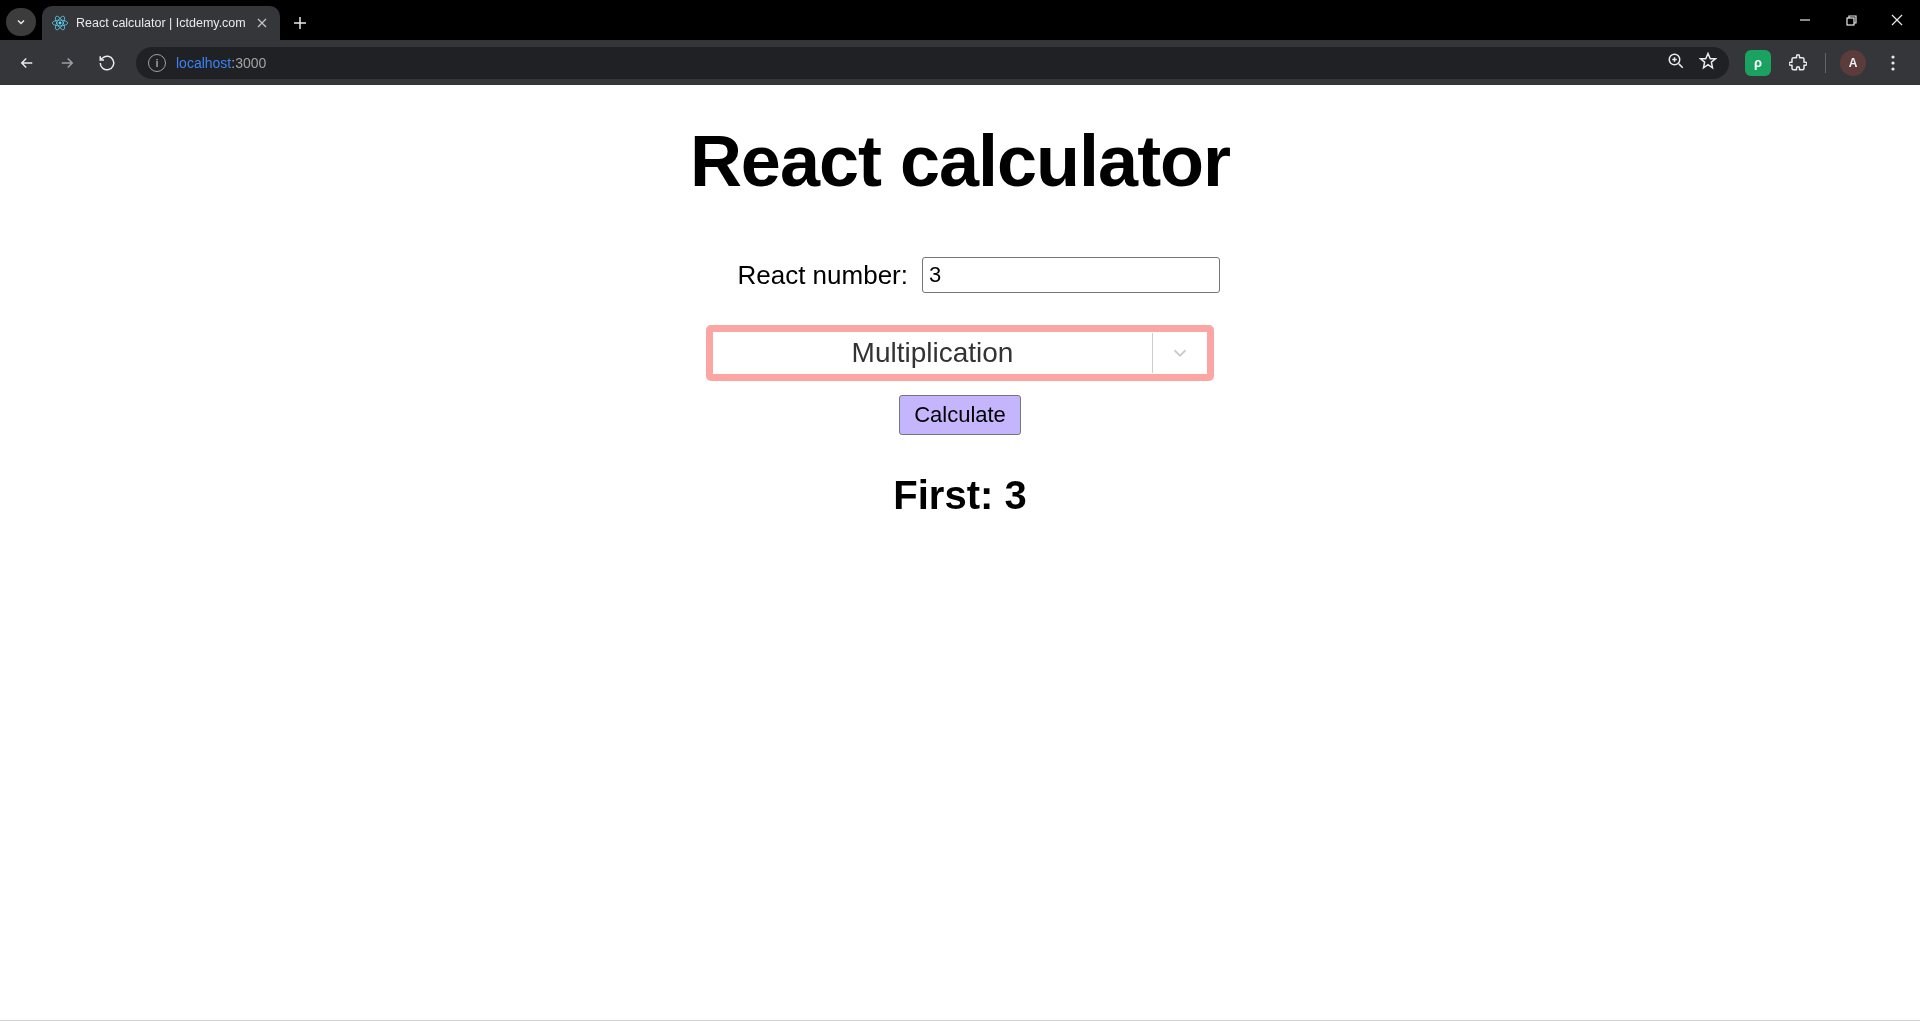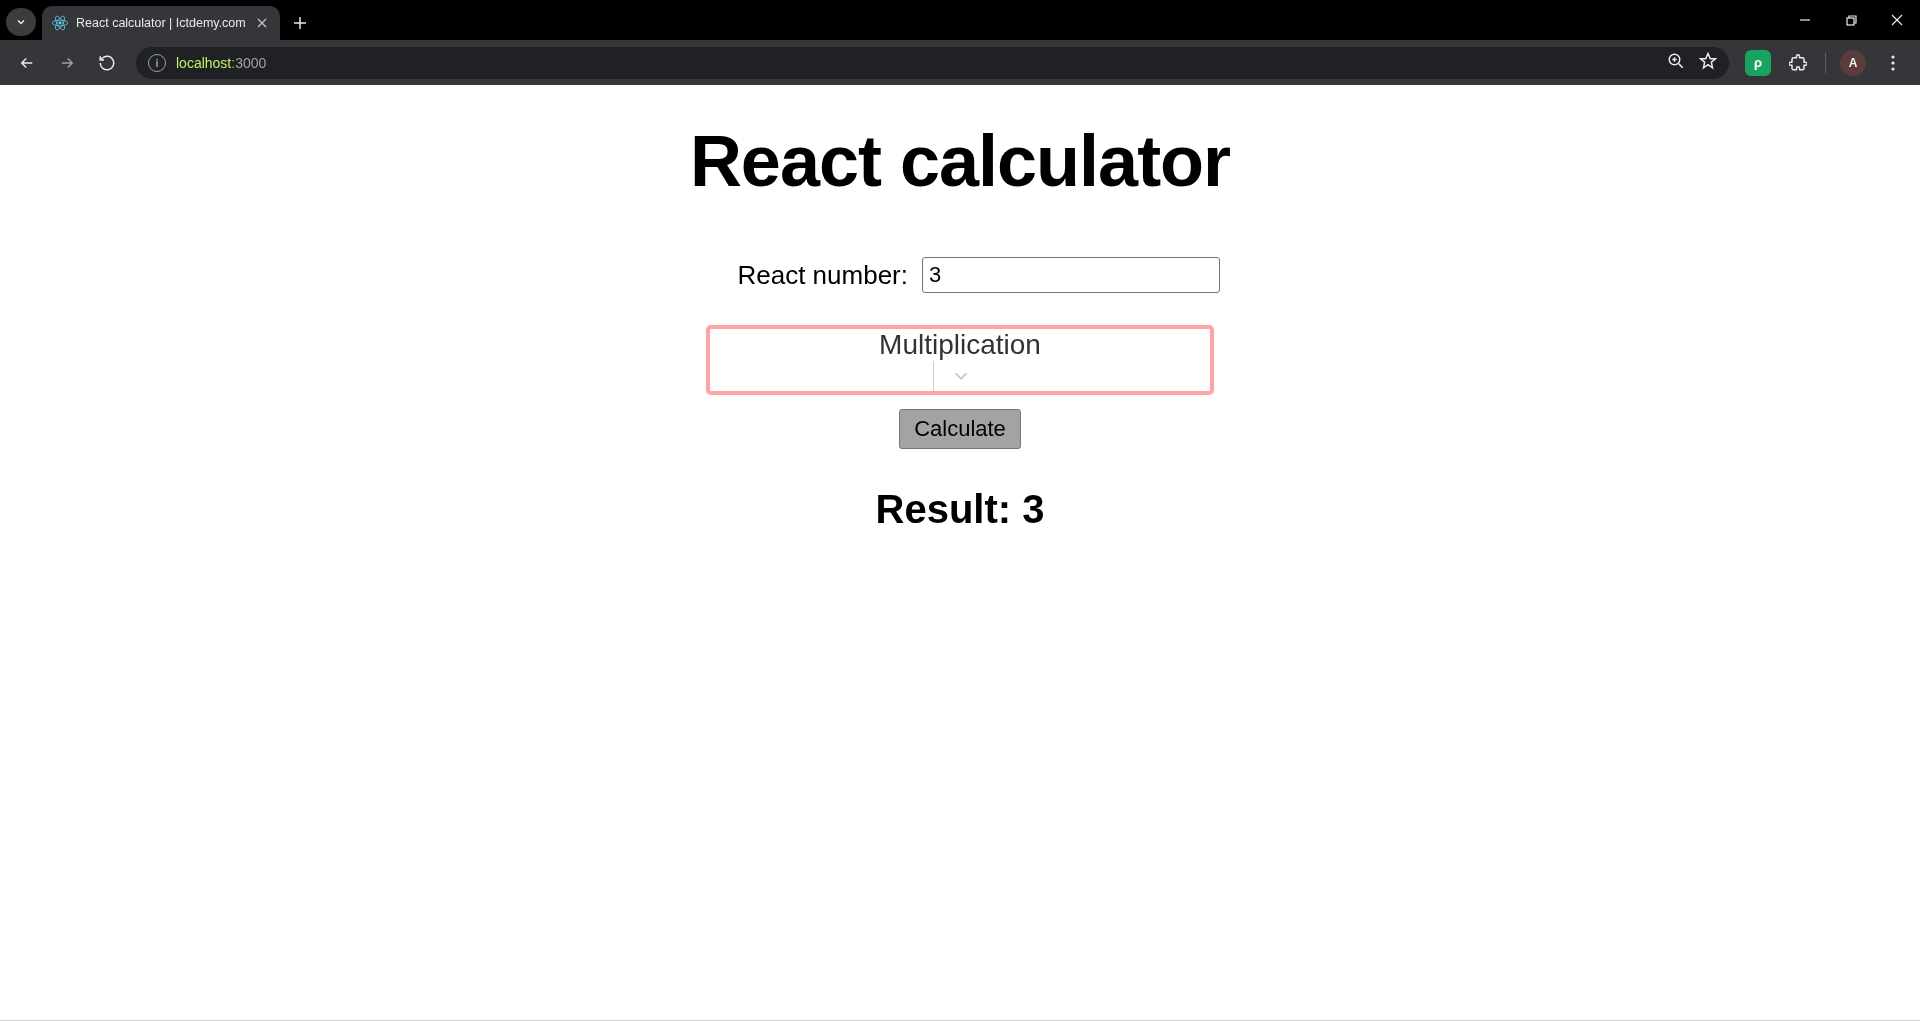--- a/index.html
+++ b/index.html
@@ -12,38 +12,38 @@
     .tab .favicon  { width:16px; height:16px; display:flex; align-items:center; justify-content:center; }
     .tab .close    { margin-left:auto; width:16px; height:16px; display:flex; align-items:center; justify-content:center; opacity:.8; cursor:pointer; }
     .newtab        { width:28px; height:28px; margin-left:6px; margin-bottom:3px; display:flex; align-items:center; justify-content:center; color:#e8eaed; cursor:pointer; }
     .win-controls  { position:absolute; right:0; top:0; height:40px; display:flex; }
     .win-btn       { width:46px; height:40px; display:flex; align-items:center; justify-content:center; color:#e8eaed; cursor:pointer; }
     .toolbar       { height:45px; background:#35363a; display:flex; align-items:center; padding:0 10px; gap:6px; }
     .nav-btn       { width:34px; height:34px; border-radius:17px; display:flex; align-items:center; justify-content:center; color:#9aa0a6; cursor:pointer; }
     .nav-btn.active{ color:#e8eaed; }
     .omnibox       { flex:1; height:32px; background:#202124; border-radius:16px; display:flex; align-items:center; padding:0 12px; gap:10px; color:#e8eaed; font-size:14px; margin:0 6px; }
     .omnibox .info { width:18px; height:18px; border:1.5px solid #9aa0a6; border-radius:50%; display:flex; align-items:center; justify-content:center; font-size:11px; color:#9aa0a6; font-weight:bold; }
-    .omnibox .host { color:#bef264; }
+    .omnibox .host { color:#3b82f6; }
     .omnibox .port { color:#a3a3a3; }
     .omni-right    { margin-left:auto; display:flex; align-items:center; gap:14px; }
     .tool-icon     { width:34px; height:34px; display:flex; align-items:center; justify-content:center; color:#e8eaed; cursor:pointer; }
     .ext-green     { width:26px; height:26px; border-radius:6px; background:#1aa260; display:flex; align-items:center; justify-content:center; color:#fff; font-weight:bold; font-size:13px; }
     .profile       { width:26px; height:26px; border-radius:50%; background:#5c3b3b; color:#f1f1f1; display:flex; align-items:center; justify-content:center; font-size:12px; font-weight:600; }
     .divider-v     { width:1px; height:20px; background:#5f6368; margin:0 4px; }
     
     .viewport      { flex:1; background:#fff; position:relative; overflow:auto; }
     .page          { width:100%; display:flex; flex-direction:column; align-items:center; padding-top:35px; color:#000; }
     h1.page-title  { font-size:72px; font-weight:800; letter-spacing:-1px; margin-bottom:55px; }
     .field-row     { display:flex; align-items:center; justify-content:center; width:520px; margin-bottom:20px; }
     .field-label   { font-size:26px; width:210px; text-align:right; margin-right:14px; }
     .text-input    { width:298px; height:36px; border:1.5px solid #767676; border-radius:3px; font-size:22px; padding:2px 6px; font-family:inherit; background:#fff; }
-    .select-wrap   { width:508px; height:70px; border:4px solid #fca5a5; border-radius:5px; display:flex; align-items:center; margin:12px 0 10px 0; background:#fff; cursor:pointer;flex-direction:column; }
+    .select-wrap   { width:508px; height:56px; border:7px solid #fca5a5; border-radius:5px; display:flex; align-items:center; margin:12px 0 10px 0; background:#fff; cursor:pointer; }
     .select-value  { flex:1; text-align:center; font-size:28px; color:#333; }
     .select-ind    { width:55px; height:40px; border-left:1px solid #cccccc; display:flex; align-items:center; justify-content:center; color:#cccccc; }
-    .calc-btn      { margin-top:4px; padding:6px 14px; font-size:22px; font-family:inherit; background:#a3a3a3; border:1px solid #767676; border-radius:3px; cursor:pointer; }
+    .calc-btn      { margin-top:4px; padding:6px 14px; font-size:22px; font-family:inherit; background:#c4b5fd; border:1px solid #767676; border-radius:3px; cursor:pointer; }
     h2.result      { font-size:40px; font-weight:800; margin-top:38px; }
     .thin-divider  { position:absolute; left:0; right:0; bottom:0; height:1px; background:#d0d0d0; }
   </style>
 </head>
 <body>
 
 <div class="browser">
 
   <div class="titlebar">
     <div class="tab-search">
@@ -167,20 +167,20 @@
         <div class="select-ind">
           <svg width="22" height="22" viewBox="0 0 24 24" fill="none" stroke="currentColor" stroke-width="2">
               <path d="M6 9l6 6 6-6"></path>
             </svg>
         </div>
       </div>
 
       <button class="calc-btn">Calculate</button>
 
       <h2 class="result">
-        <span>Result: </span><span>3</span>
+        <span>First: </span><span>3</span>
       </h2>
 
     </div>
     <div class="thin-divider"></div>
   </div>
 
 </div>
 
 </body></html>

